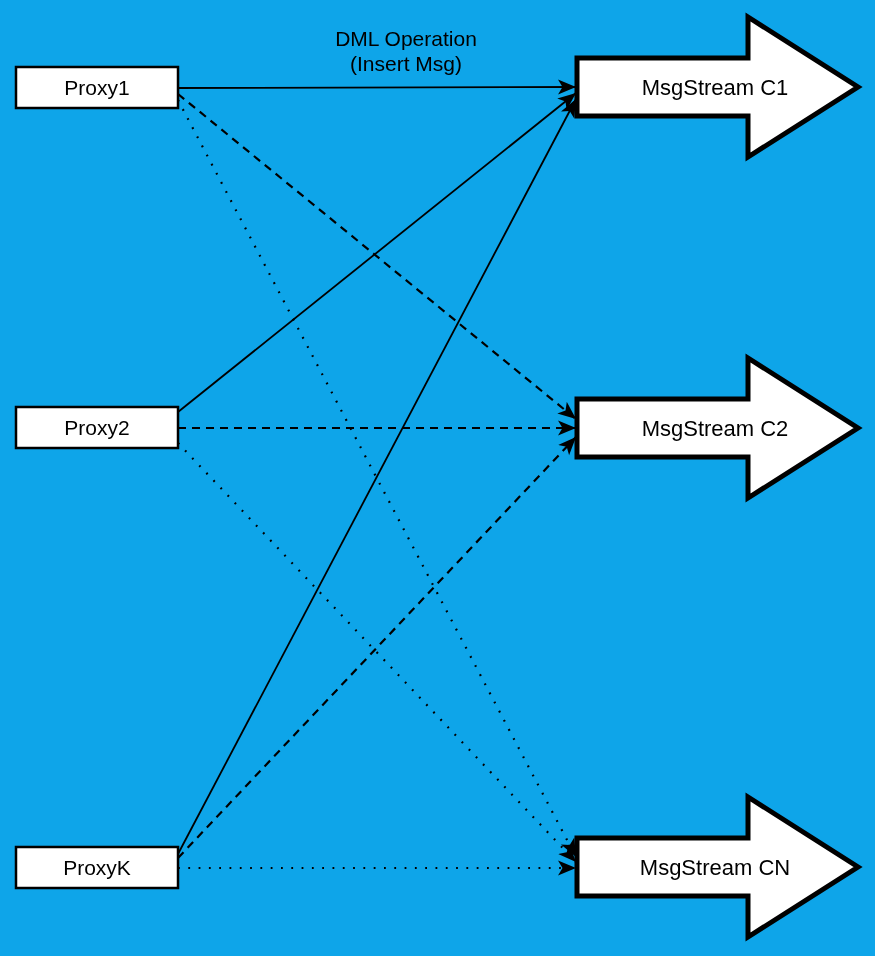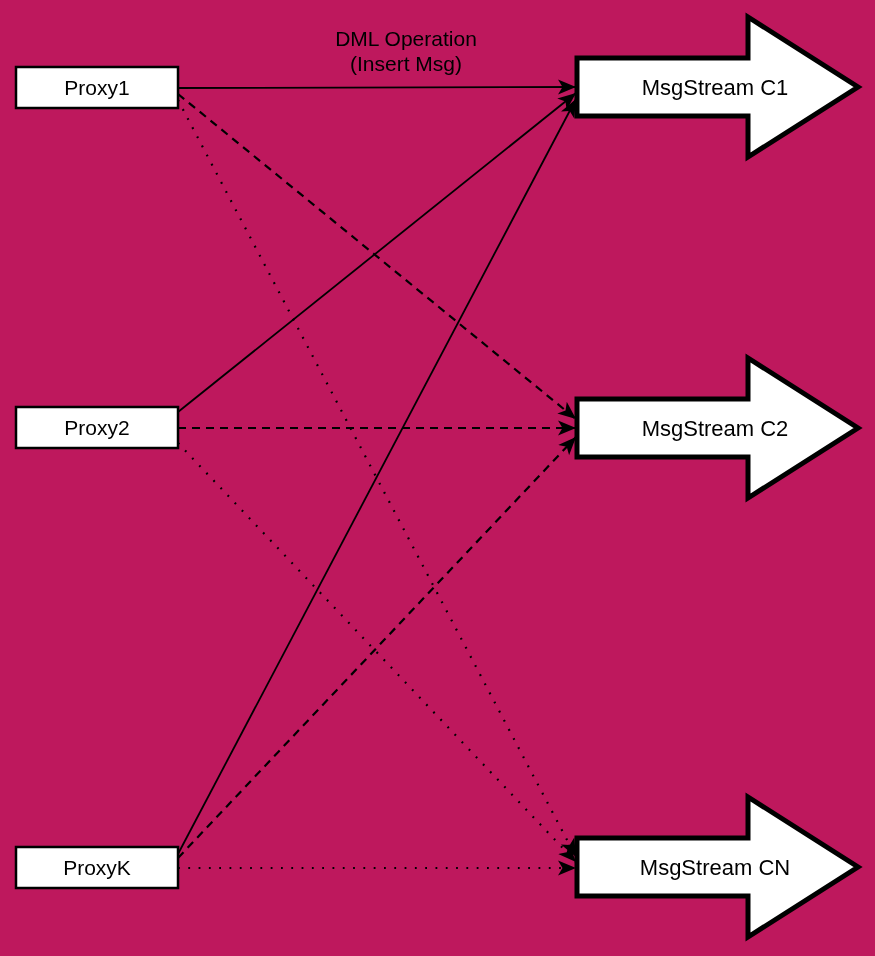--- a/index.html
+++ b/index.html
@@ -3,21 +3,21 @@
 <meta charset="utf-8">
 <style>
   html, body {
     margin: 0;
     padding: 0;
     background: #ffffff;
   }
   .canvas-wrap {
     width: 875px;
     height: 956px;
-    background: #be185d;
+    background: #0ea5e9;
     position: relative;
   }
   svg {
     display: block;
     font-family: "Liberation Sans", sans-serif;
   }
   .node-box {
     fill: #ffffff;
     stroke: #000000;
     stroke-width: 2.5;

